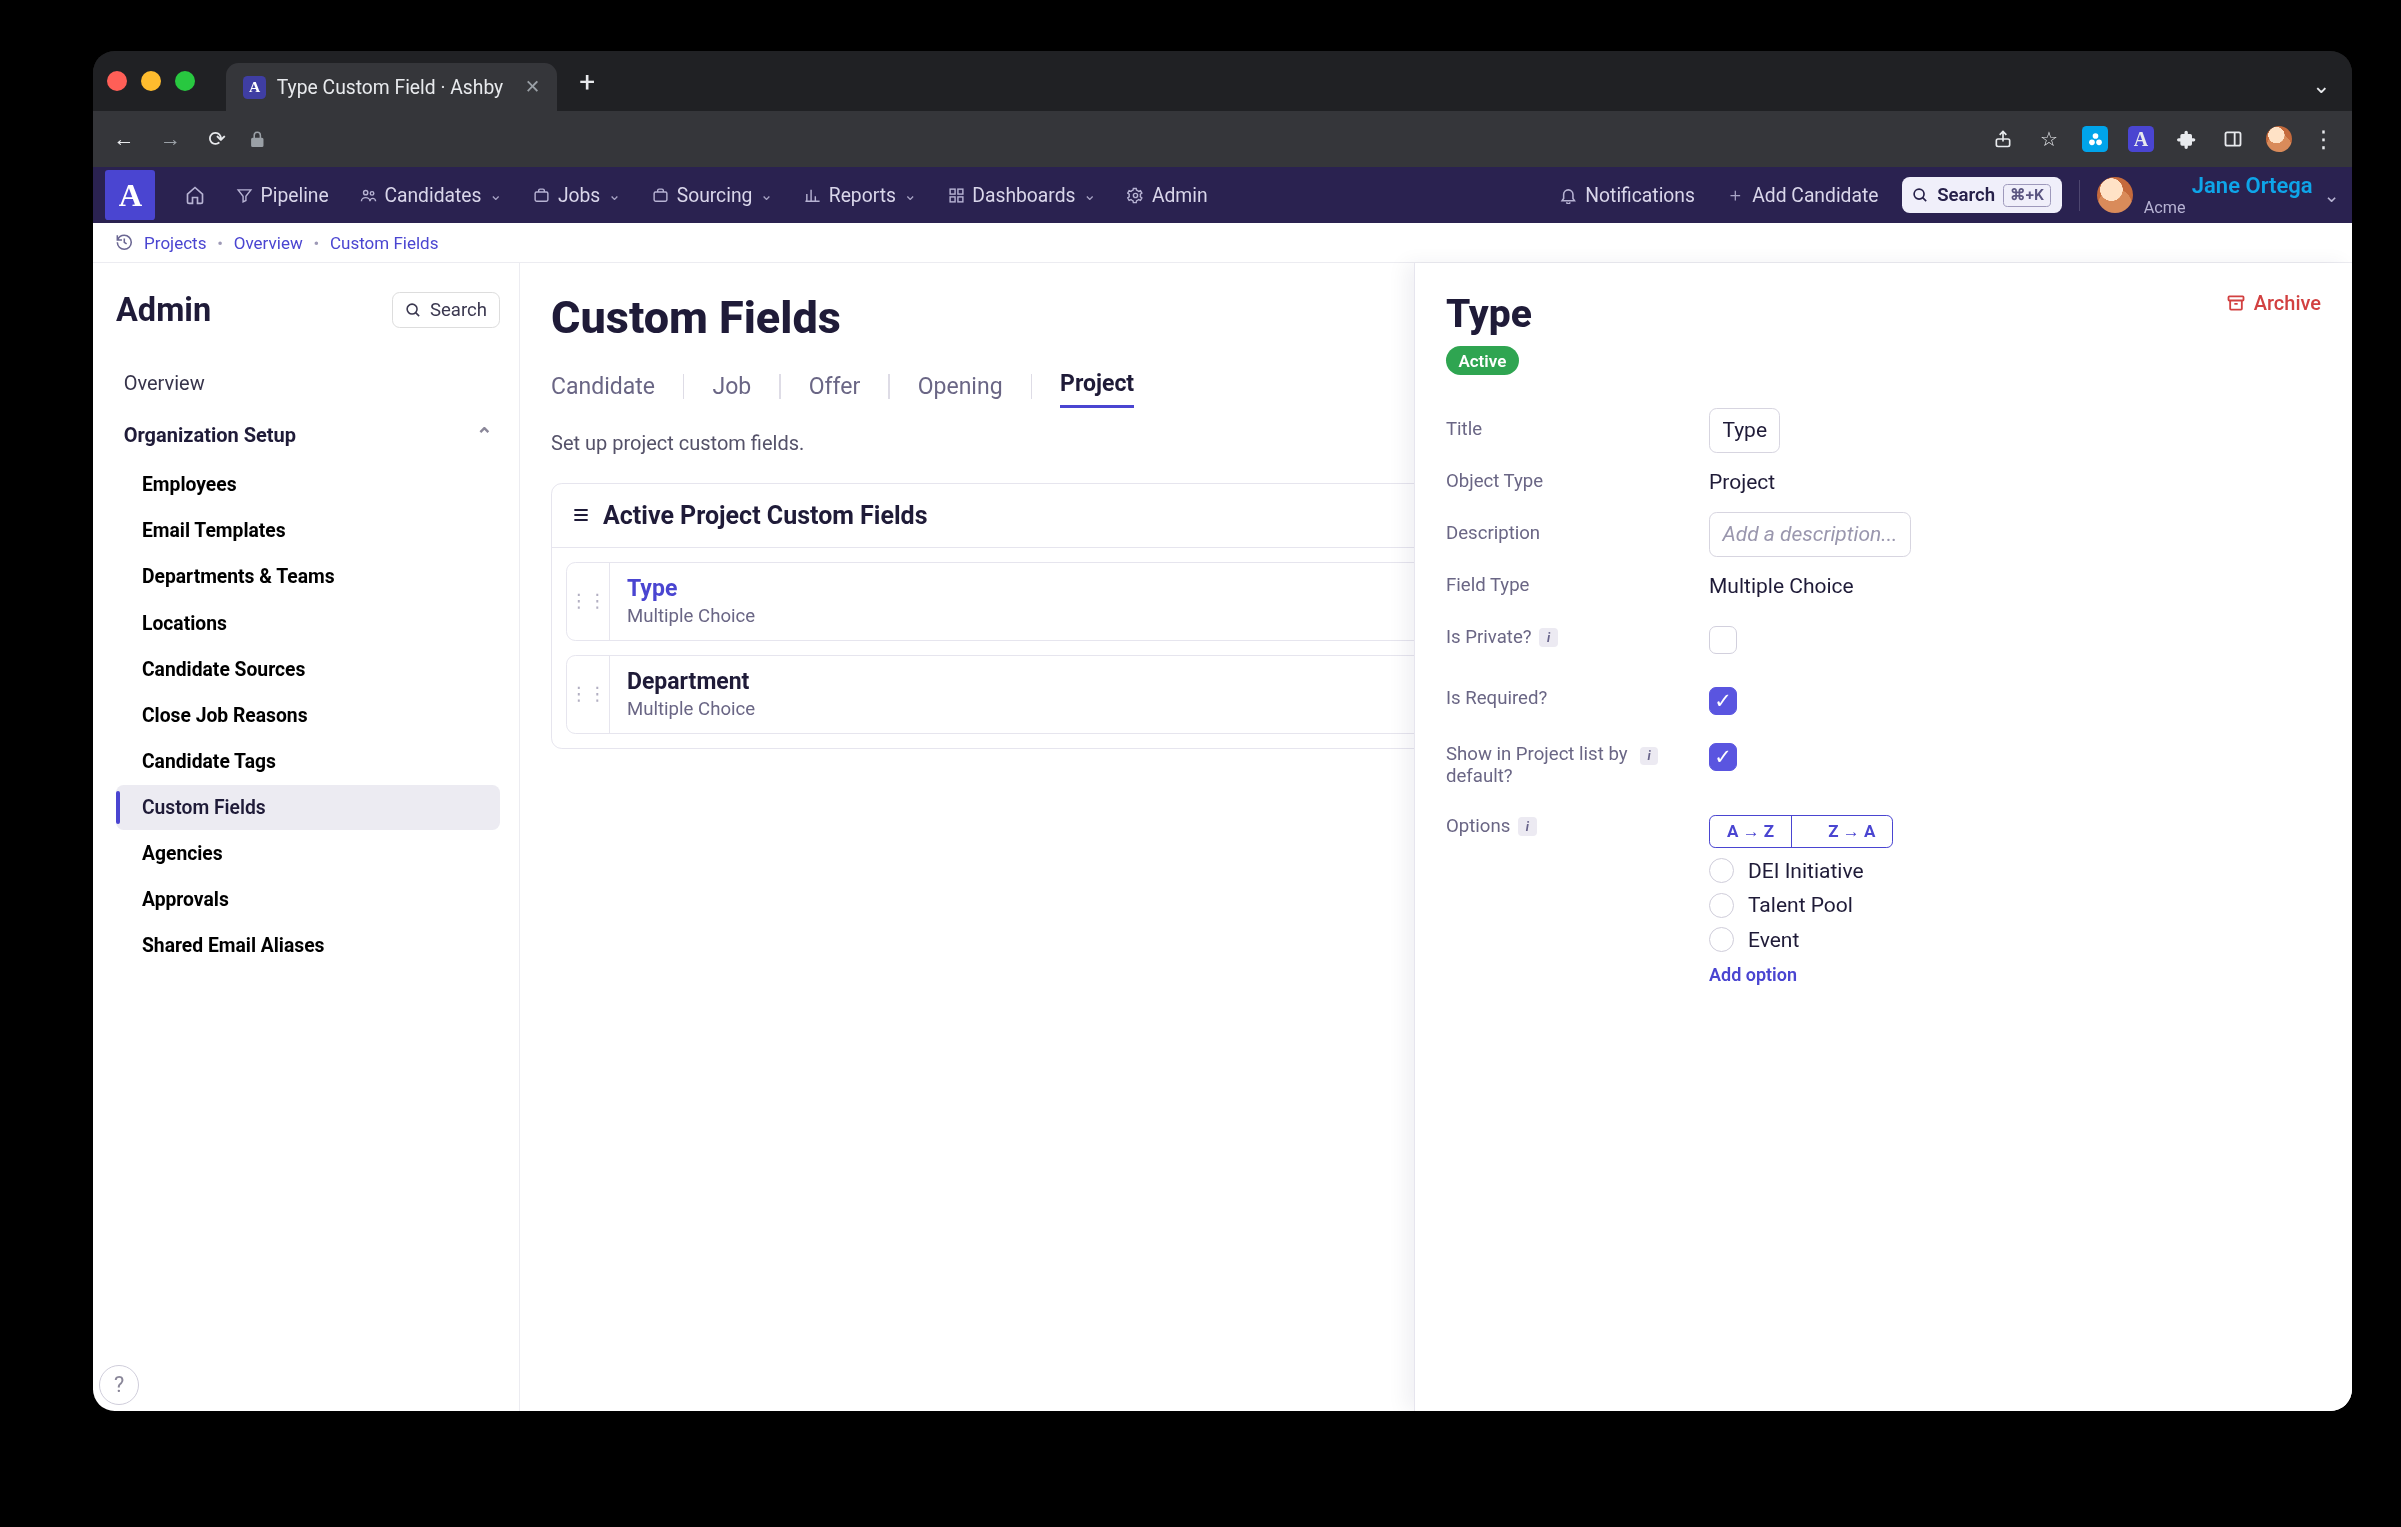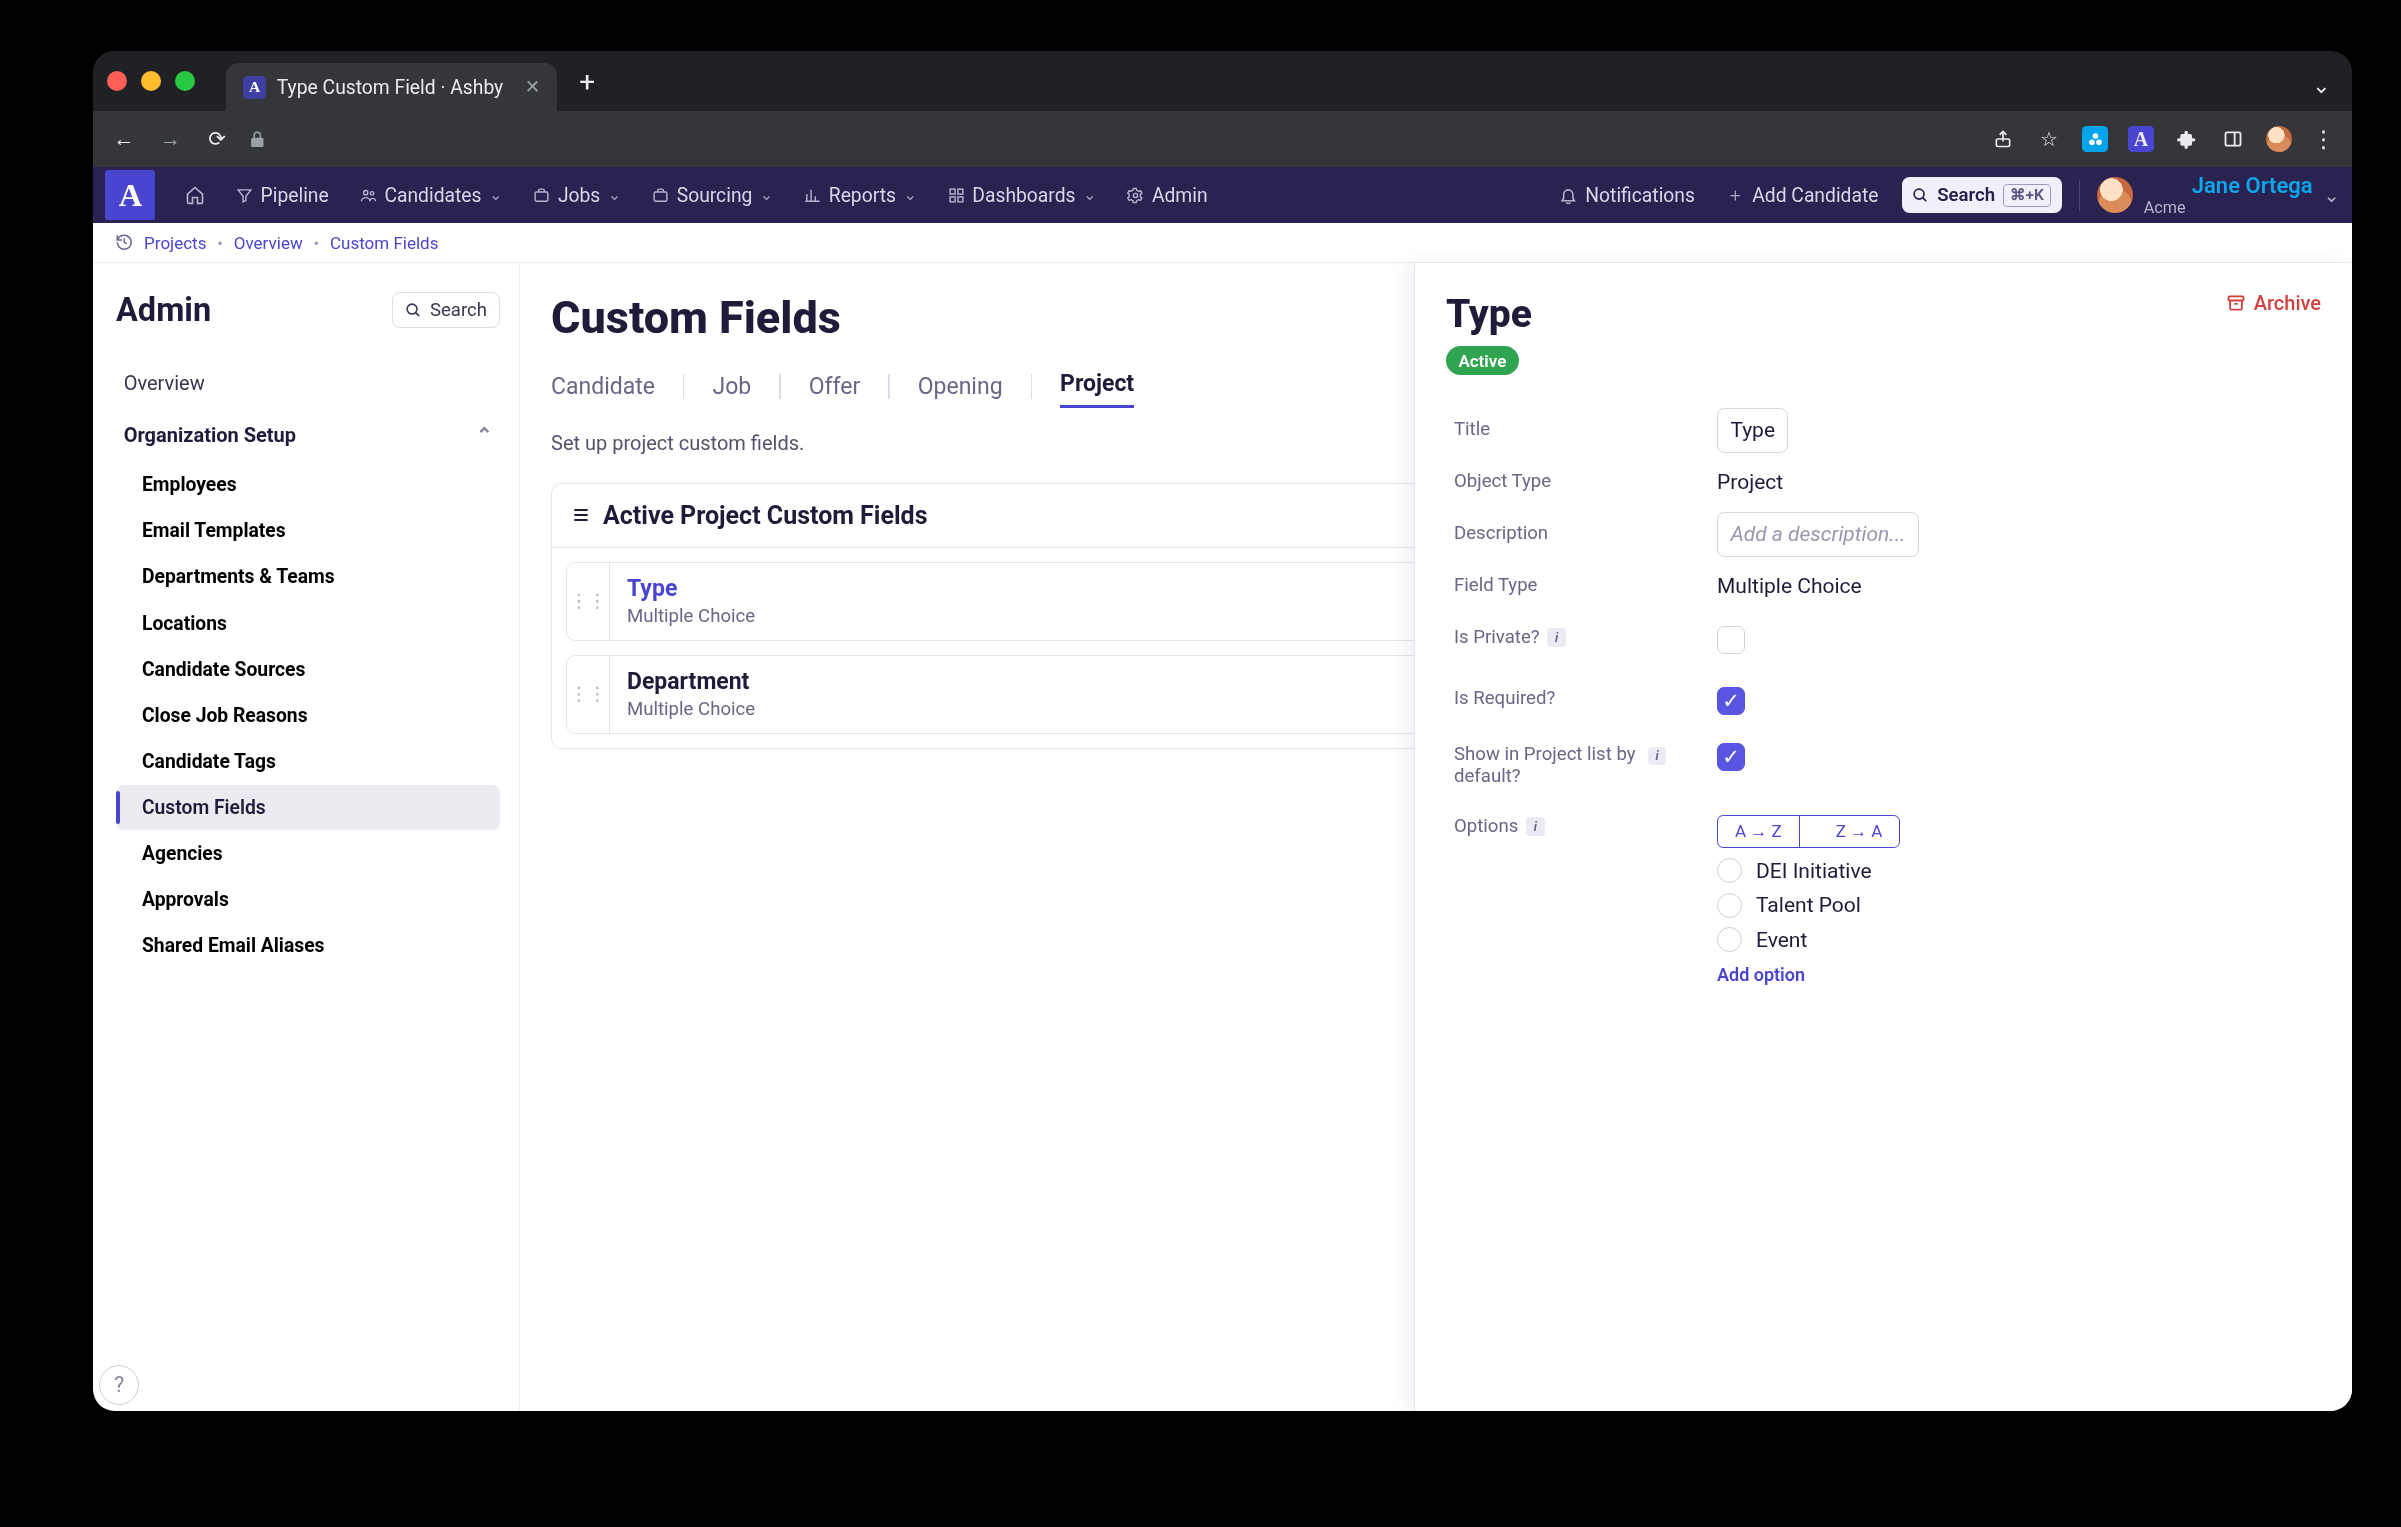--- a/index.html
+++ b/index.html
@@ -116,31 +116,31 @@
 
   .detailpanel{
     position:absolute; top:0; right:0; bottom:0; width:938px; background:#fff;
     border-left:1.2px solid #e6e5ee; box-shadow:-9.3px 0 18.6px rgba(25,20,60,0.06);
     padding:28px 31px; overflow:auto;
   }
   .dp-head{display:flex;align-items:flex-start;justify-content:space-between;}
   .dp-title{font-size:39px;font-weight:800;color:#1f1b38;}
   .archive{color:#d24040;font-size:20px;display:flex;align-items:center;gap:7.7px;cursor:pointer;font-weight:500;}
   .badge{display:inline-block;background:#2fa551;color:#fff;font-size:17px;font-weight:600;padding:4.6px 12.4px;border-radius:773px;margin-top:9.3px;}
-  .form{margin-top:29px;margin-left:8px;}
+  .form{margin-top:29px;}
   .frow{display:flex;align-items:flex-start;padding:14px 0;}
   .flabel{width:263px;font-size:18.6px;color:#6a6685;display:flex;align-items:center;gap:7.7px;}
   .flabel .info{display:inline-flex;width:18.6px;height:18.6px;align-items:center;justify-content:center;
     background:#eceaf2;border-radius:3.9px;color:#67638a;font-size:12.4px;font-weight:700;font-style:italic;}
   .fval{flex:1;font-size:21px;color:#1f1b38;}
   .tinput{border:1.2px solid #d7d5e0;border-radius:7.7px;padding:9.3px 12.4px;font-size:21px;color:#1f1b38;min-width:77px;}
   .tinput.placeholder{color:#9a97ae;font-style:italic;}
   .chk{width:28px;height:28px;border:1.5px solid #d2d0dd;border-radius:7px;display:inline-flex;align-items:center;justify-content:center;}
   .chk.checked{background:#5a55e0;border-color:#5a55e0;color:#fff;}
-  .seg{display:inline-flex;border:1.5px solid #4a45d1;border-radius:6.2px;overflow:hidden;color:#4a45d1;font-size:17px;font-weight:400;}
+  .seg{display:inline-flex;border:1.5px solid #4a45d1;border-radius:6.2px;overflow:hidden;color:#4a45d1;font-size:17px;font-weight:700;}
   .seg .s{padding:4.6px 17px;cursor:pointer;}
   .seg .s + .s{border-left:1.5px solid #4a45d1;padding-left:36px;}
   .optrow{display:flex;align-items:center;gap:14px;margin:9.3px 0;}
   .radio{width:25px;height:25px;border:1.9px solid #cfcdda;border-radius:50%;}
   .addopt{color:#4a45d1;font-size:18px;font-weight:600;margin-top:12.4px;cursor:pointer;}
 
   .helpbubble{position:absolute;left:6.2px;bottom:6.2px;width:40px;height:40px;border:1.5px solid #cfcdda;border-radius:50%;
     display:flex;align-items:center;justify-content:center;color:#8a8799;font-size:21.7px;background:#fff;z-index:50;}
   svg { display:block; }
 </style>

